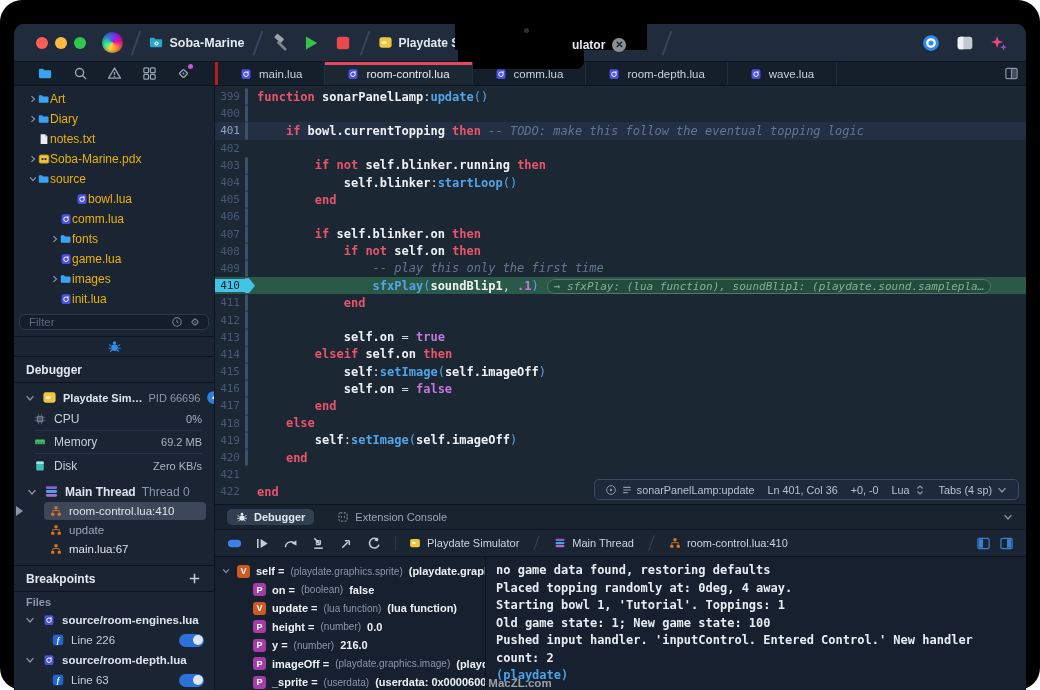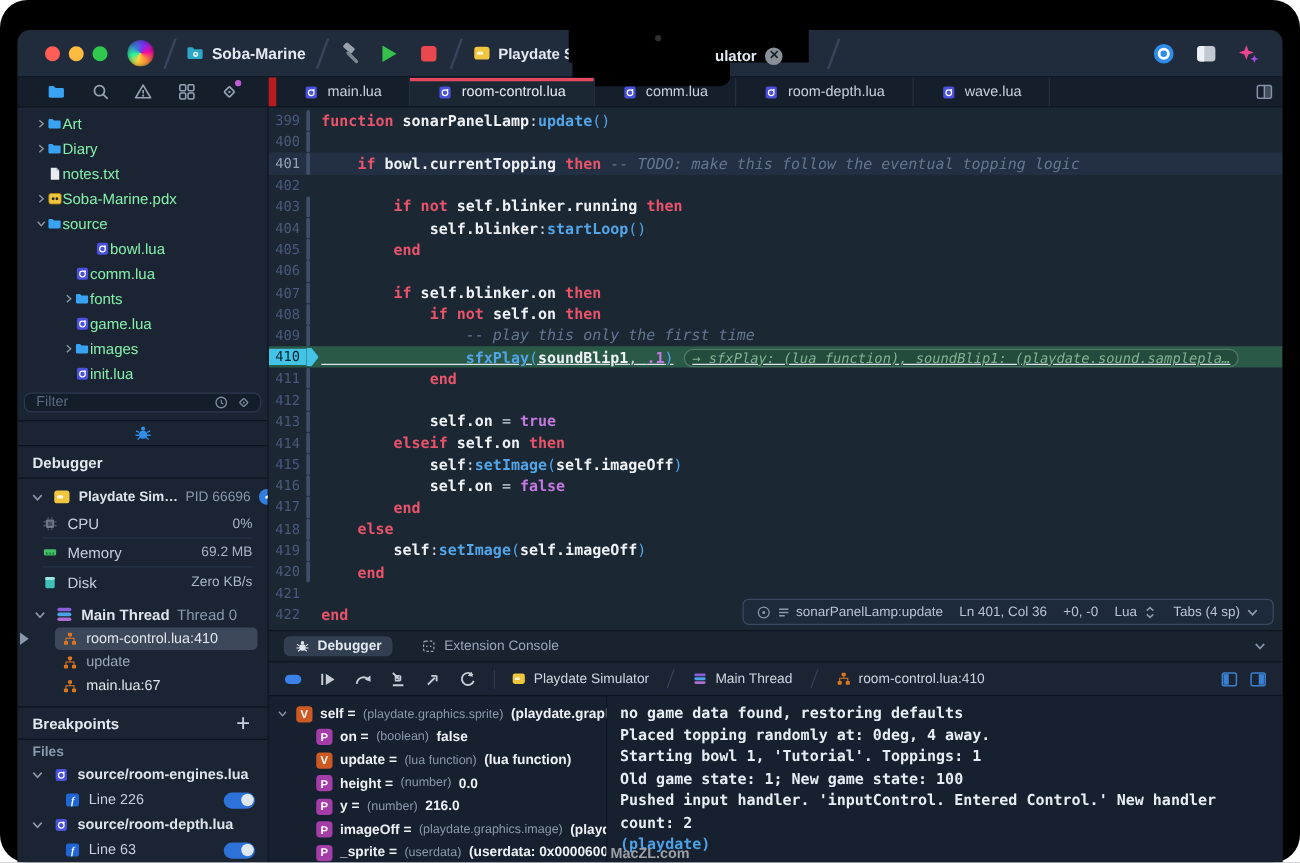--- a/index.html
+++ b/index.html
@@ -38,35 +38,35 @@
   .close-circle{width:14px;height:14px;border-radius:50%;background:#8a9097;color:#1d232b;
     font-size:10px;line-height:14px;text-align:center;font-weight:bold;}
 
   
   .row2{height:24px;display:flex;background:#151e2b;border-bottom:1px solid #0b1420;}
   .activity{width:201px;flex:none;display:flex;align-items:center;justify-content:space-between;
     padding:0 24px;color:#95a3b4;}
   .activity .act{position:relative;display:flex;}
   .act.active{color:#3fa0f0;}
   .notif-dot{position:absolute;right:-2px;top:-2px;width:5px;height:5px;border-radius:50%;background:#c45ad6;}
-  .tabbar{flex:1;display:flex;align-items:stretch;position:relative;border-left:6px solid #b91c1c;}
+  .tabbar{flex:1;display:flex;align-items:stretch;position:relative;border-left:3px solid #b91c1c;}
   .etab{display:flex;align-items:center;gap:7px;padding:0 22px;font-size:11.5px;color:#c9d2de;
     border-right:1px solid #232f3f;position:relative;}
   .etab.active{background:#1c2734;box-shadow:inset 0 3px 0 #e8485e;border-right:none;color:#e8edf4;text-align:right;}
   .etab.active + .etab{border-left:1px solid #232f3f;}
   .split-btn{position:absolute;right:7px;top:4px;color:#8694a8;}
 
   
   .bodyrow{display:flex;height:604px;}
 
   
   .sidebar{position:relative;width:201px;flex:none;background:#1a2432;border-right:1px solid #0c141f;
     display:flex;flex-direction:column;overflow:hidden;}
   .tree{padding-top:3px;}
-  .trow{display:flex;align-items:center;height:20px;gap:0;font-size:12px;color:#86efac;}
+  .trow{display:flex;align-items:center;height:20px;gap:0;font-size:12px;color:#eab308;}
   .trow .chev{width:10px;flex:none;color:#8a97aa;display:flex;}
   .filterbox{margin:5px 5px 0;height:20px;border:1px solid #2c3a4c;border-radius:6px;background:#141d2a;
     display:flex;align-items:center;padding:0 7px;gap:6px;}
   .filterbox input{flex:1;background:none;border:none;outline:none;color:#aab6c6;font-size:11.5px;width:60px;}
   .filterbox input::placeholder{color:#5a6a80;}
   .filterbox .ic{color:#7d8ca0;}
   .sb-div{height:1px;background:#0c141f;margin-top:6px;flex:none;}
   .bugrow{height:19px;display:flex;align-items:center;justify-content:center;color:#2f8fe8;flex:none;}
   .sb-header{height:25px;display:flex;align-items:center;padding:0 12px;font-weight:bold;
     font-size:12px;color:#e3e9f1;flex:none;}
@@ -102,21 +102,21 @@
   .code{padding-top:2px;font-family:"DejaVu Sans Mono",monospace;font-size:12px;}
   .cl{display:flex;align-items:center;height:17.2px;white-space:pre;overflow:hidden;}
   .cl .ln{width:30px;flex:none;text-align:right;padding-right:5px;font-size:11px;color:#49597a;}
   .cl .gbar{width:3px;height:100%;flex:none;margin-right:9px;border-radius:2px;}
   .cl .gbar.on{background:#3d5068;}
   .cl.cursor{background:#232f42;} .cl.cursor .ln{color:#93a2ba;}
   .cl.exec{background:#2b5947;}
   .cl.exec .ln{background:#41c4e6;color:#07222e;font-weight:normal;}
   .exec-arrow{width:10px;height:15px;flex:none;margin:0 2px 0 0;background:#41c4e6;
     clip-path:polygon(0 0,40% 0,100% 50%,40% 100%,0 100%);}
-  .cl.exec .ct{padding-left:0;text-decoration:underline;}
+  .cl.exec .ct{padding-left:0;}
   .tk-kw{color:#e9546b;font-weight:bold;}
   .tk-id{color:#eef2f7;font-weight:bold;}
   .tk-fn{color:#52a5e8;font-weight:bold;}
   .tk-pn{color:#52a5e8;}
   .tk-num{color:#c478e0;font-weight:bold;}
   .tk-com{color:#647690;font-style:italic;}
   .tk-pl{color:#d0d8e4;}
   .tk-hint{color:#83b294;font-style:italic;font-size:11px;border:1px solid rgba(131,178,148,.45);
     border-radius:8px;padding:0 6px;margin-left:8px;background:rgba(10,40,30,.25);}
   .statusbar{position:absolute;right:7px;bottom:4px;height:21px;display:flex;align-items:center;gap:13px;

